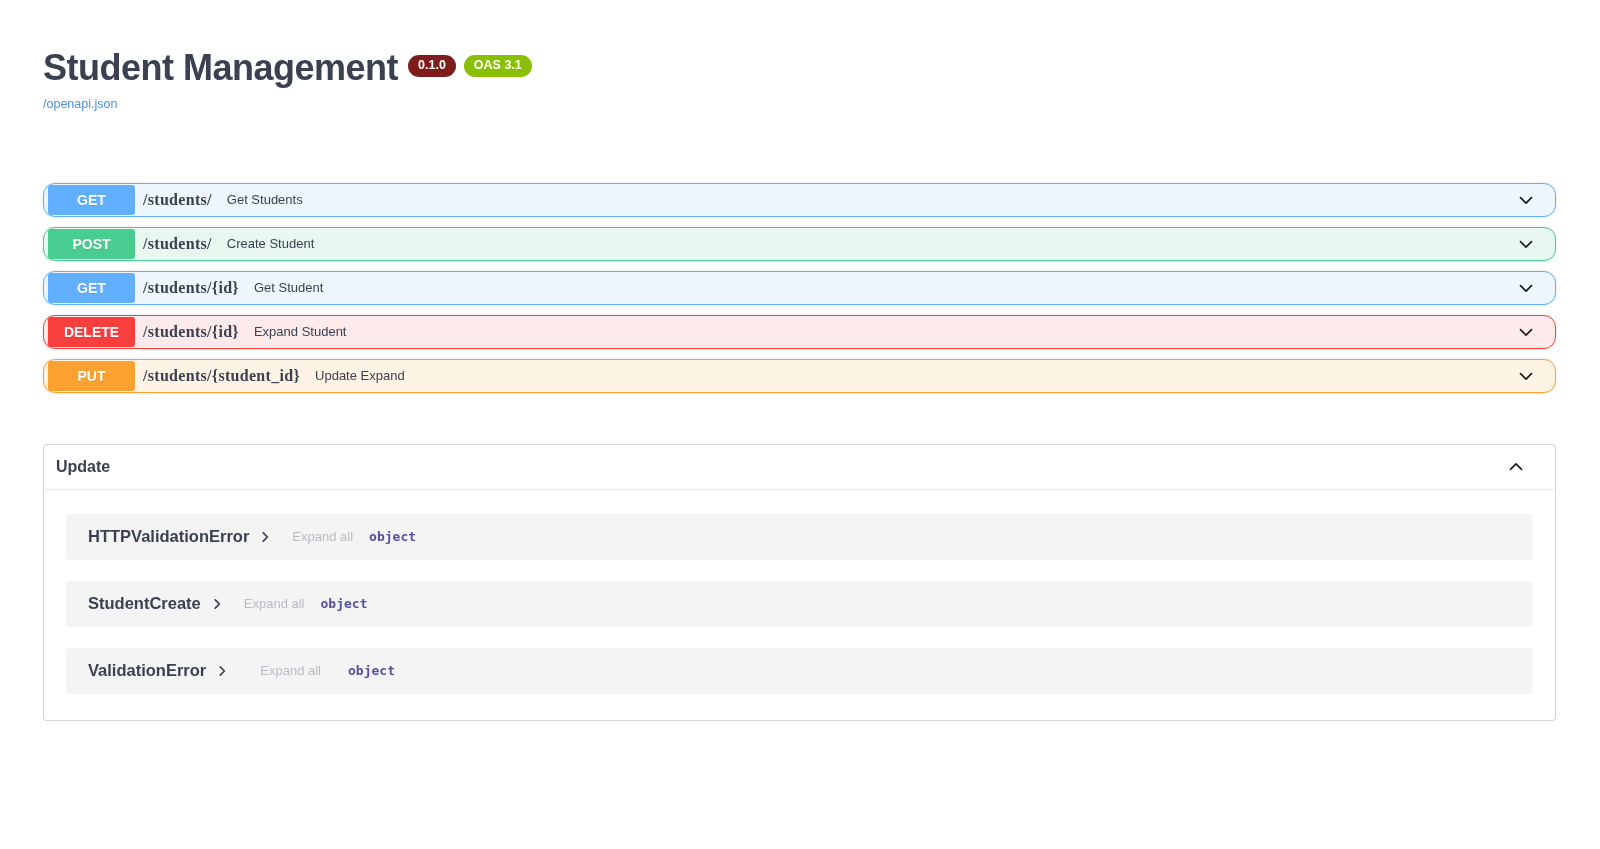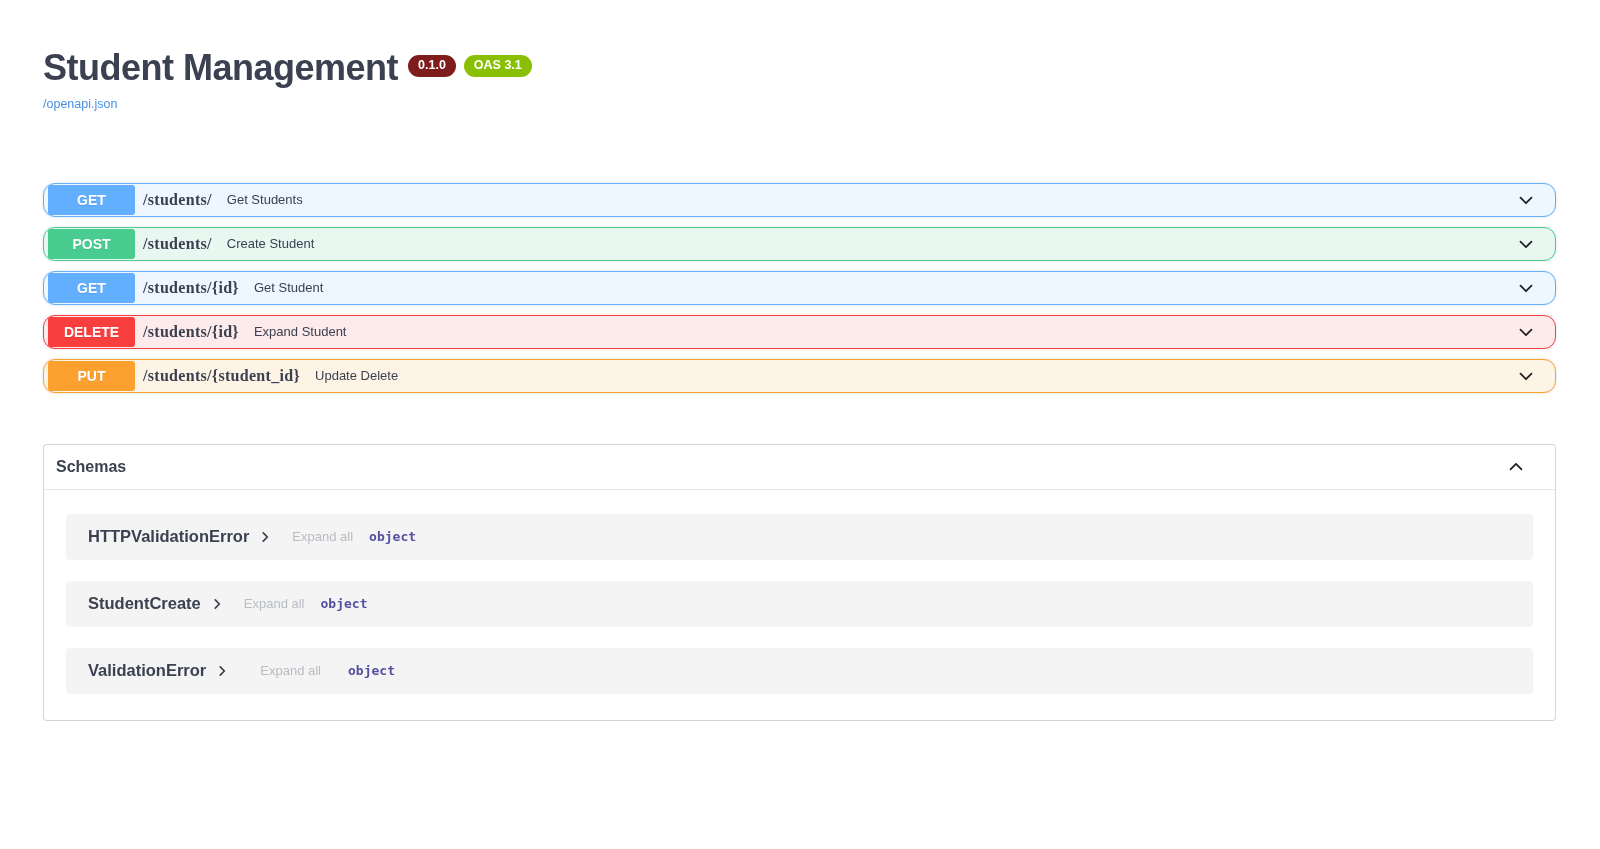--- a/index.html
+++ b/index.html
@@ -221,36 +221,36 @@
         <svg width="22" height="22" viewBox="0 0 24 24" fill="none" stroke="#1b1b1b" stroke-width="1.8" stroke-linecap="round" stroke-linejoin="round">
                 <polyline points="6,9.5 12,15.5 18,9.5"></polyline>
               </svg>
       </span>
     </button>
   </div>
 
   <div class="opblock" style="--op-color: #fca130; --op-bg: #fef4e6;">
     <span class="opblock-method">PUT</span>
     <span class="opblock-path">/students/{student_id}</span>
-    <span class="opblock-summary">Update Delete</span>
+    <span class="opblock-summary">Update Expand</span>
     <button class="chev-btn">
       <span>
         <svg width="22" height="22" viewBox="0 0 24 24" fill="none" stroke="#1b1b1b" stroke-width="1.8" stroke-linecap="round" stroke-linejoin="round">
                 <polyline points="6,9.5 12,15.5 18,9.5"></polyline>
               </svg>
       </span>
     </button>
   </div>
 </div>
   </section>
 
   
   <section class="schemas-section">
     <div class="schemas-header">
-      <span class="schemas-title">Schemas</span>
+      <span class="schemas-title">Update</span>
       <button class="chev-btn">
         <span>
           <svg width="22" height="22" viewBox="0 0 24 24" fill="none" stroke="#1b1b1b" stroke-width="1.8" stroke-linecap="round" stroke-linejoin="round">
               <polyline points="6,14.5 12,8.5 18,14.5"></polyline>
             </svg>
         </span>
       </button>
     </div>
     <div class="models-area">
   <div class="model-row">

